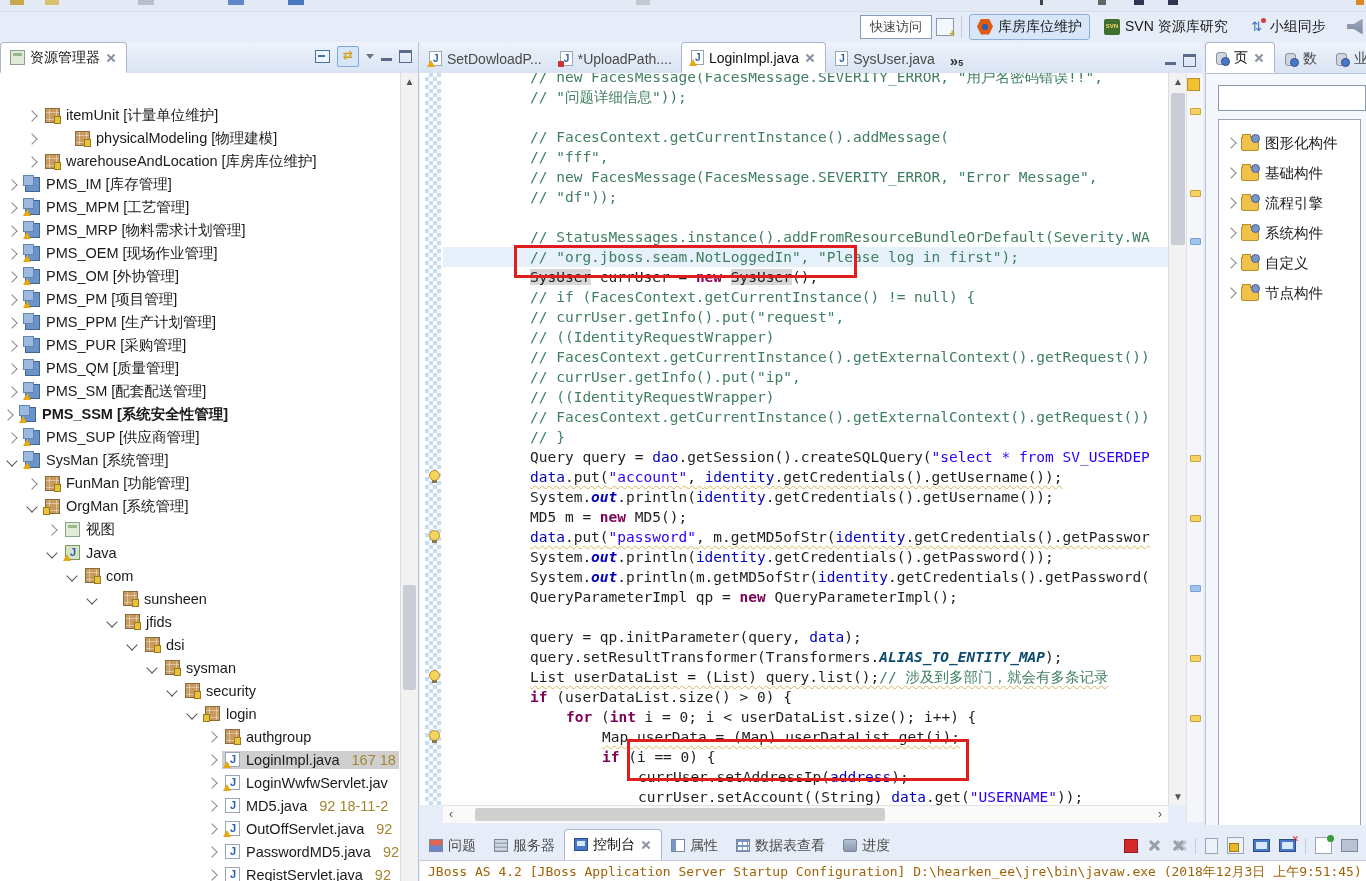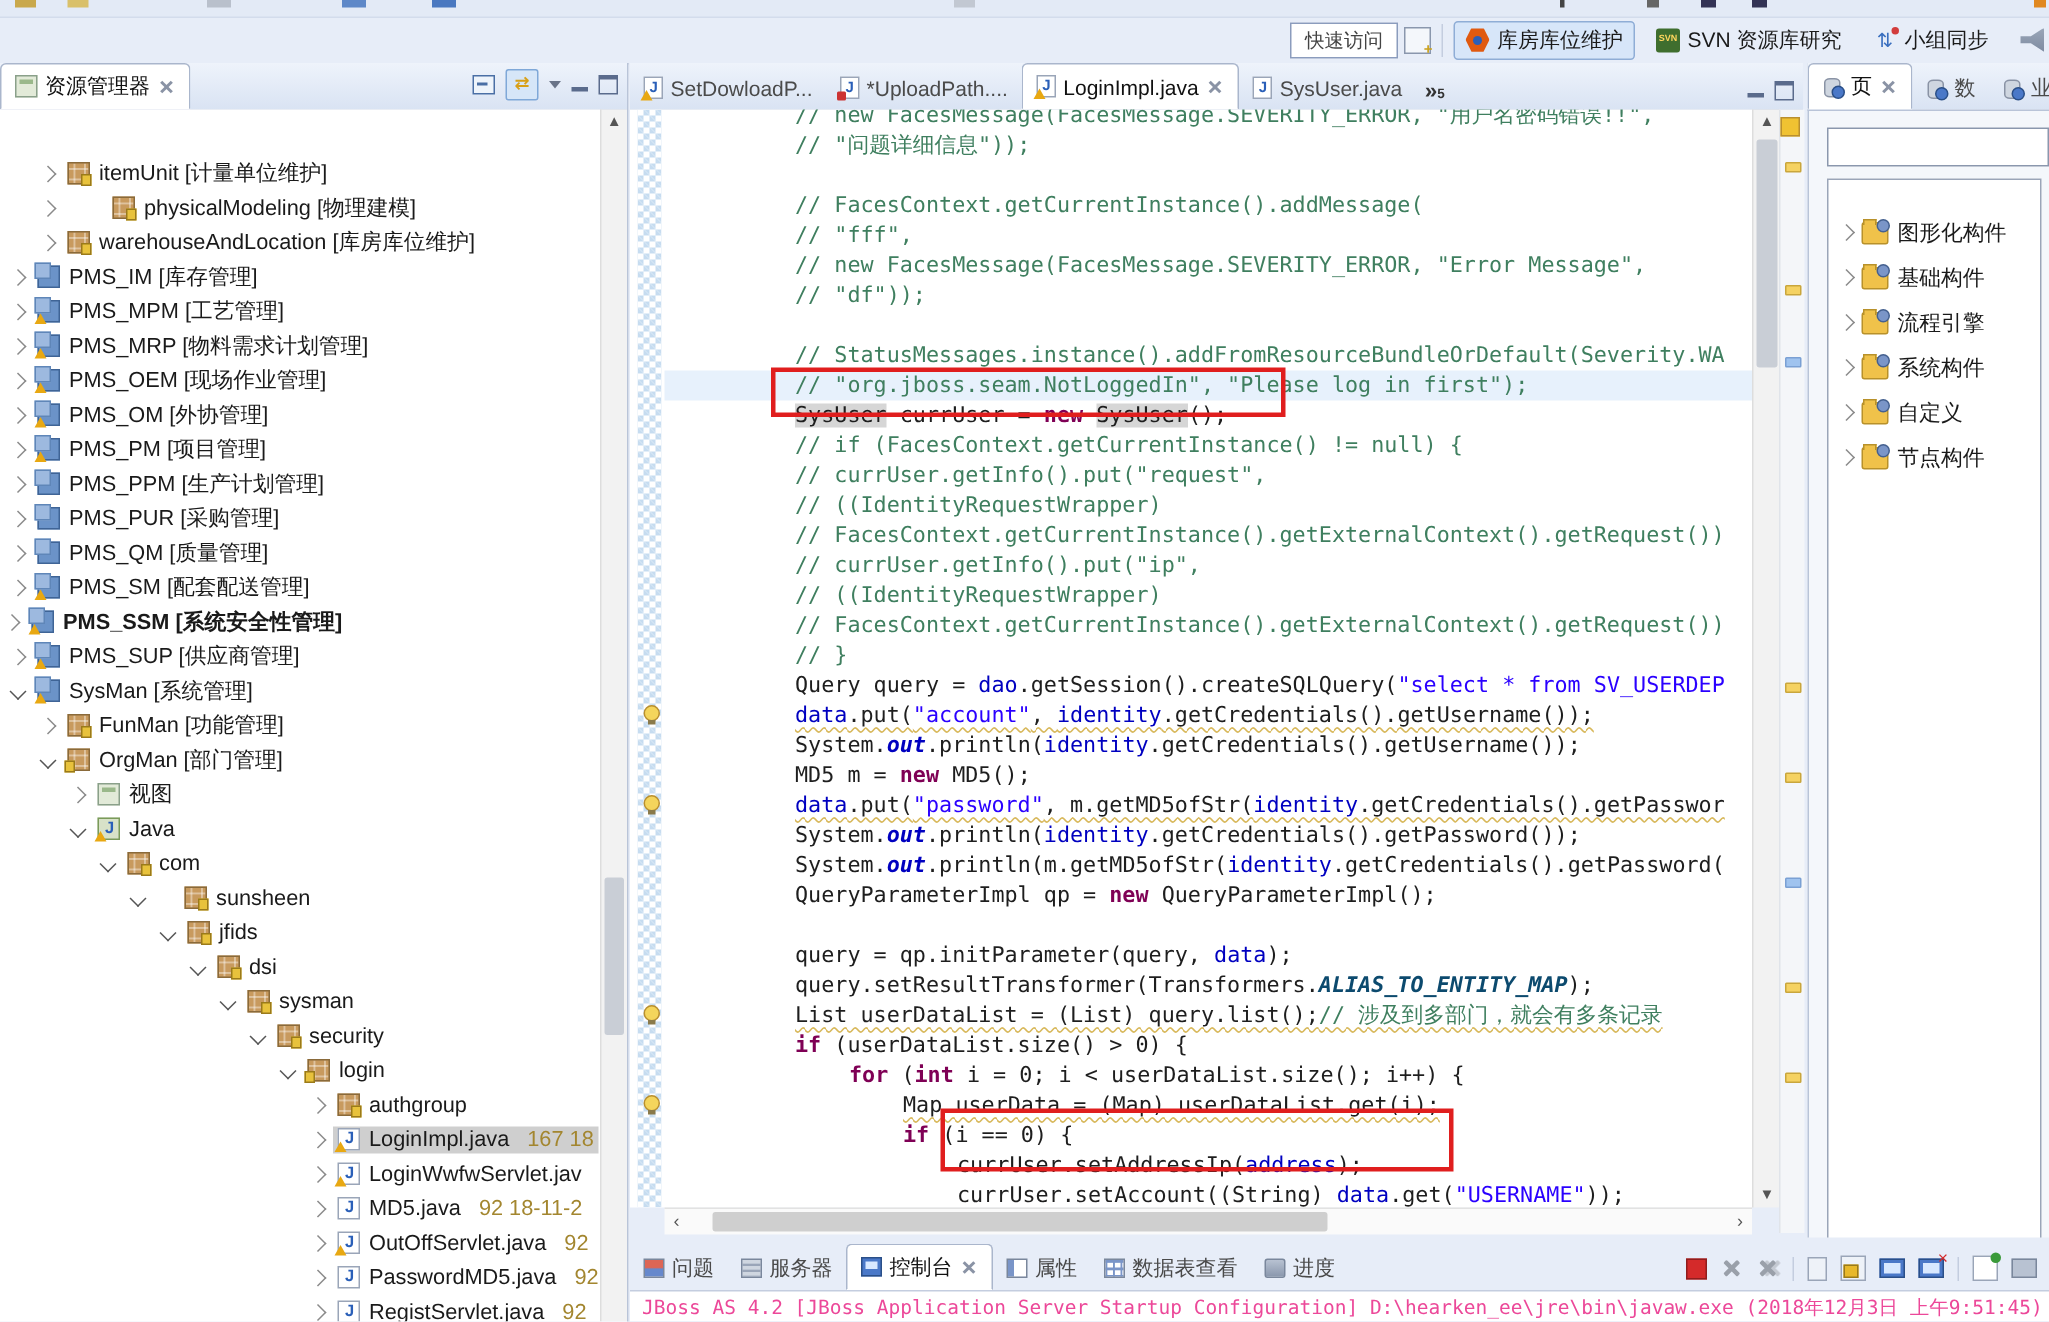--- a/index.html
+++ b/index.html
@@ -118,21 +118,21 @@
   #palette-search{left:1218px;top:85px;width:146px;height:24px;background:#fff;border:1px solid #8a97ad}
   #palette-box{left:1218px;top:119px;width:141px;height:700px;background:#fff;border:1px solid #9aa5b8}
   .prow{height:30px;display:flex;align-items:center;gap:6px;padding-left:8px;font-size:14.5px;color:#1a1a1a;white-space:nowrap}
   .folder-gear{width:16px;height:13px;position:relative;flex:none;background:#f0c24a;border:1px solid #b8912a;border-radius:2px}
   .folder-gear:before{content:"";position:absolute;left:0;top:-3px;width:7px;height:3px;background:#f0c24a;border:1px solid #b8912a;border-bottom:none}
   .folder-gear:after{content:"";position:absolute;right:-2px;top:-3px;width:7px;height:7px;border-radius:50%;background:#7a95c8;border:1px solid #44608f}
   
   #console-panel{left:420px;top:825px;width:946px;height:56px;background:#e7edf8}
   #console-tabstrip{left:420px;top:829px;width:946px;height:31px;background:transparent;border-bottom:none}
   #console-out{left:420px;top:860px;width:946px;height:21px;background:#fff;border-top:1px solid #c4cddf;
-      font-family:"DejaVu Sans Mono","Liberation Mono",monospace;font-size:13px;color:#ec4899;
+      font-family:"DejaVu Sans Mono","Liberation Mono",monospace;font-size:13px;color:#a16207;
       white-space:nowrap;padding:2px 0 0 8px;box-sizing:border-box}
   .cicon{width:14px;height:13px;flex:none;position:relative;border:1px solid #7a879c;background:#dfe7f2;box-sizing:border-box}
   .cicon.problems{background:linear-gradient(#d65,#d65 45%,#68c 55%,#68c)}
   .cicon.servers{background:repeating-linear-gradient(#cfd6e0,#cfd6e0 2px,#9aa5b8 3px,#9aa5b8 4px)}
   .cicon.console-ico{background:#4a78c8;border-color:#2a4f88}
   .cicon.console-ico:after{content:"";position:absolute;left:2px;top:2px;right:2px;bottom:4px;background:#d8e8ff}
   .cicon.props{background:linear-gradient(90deg,#7a95c8 4px,#fff 4px)}
   .cicon.datatable{background-image:linear-gradient(#7a95c8 2px,transparent 2px),linear-gradient(90deg,#7a95c8 1px,#fff 1px);background-size:5px 5px}
   .cicon.progress{background:linear-gradient(#b8c2d2,#8a97ad);border-radius:2px}
   .ct-tools{margin-left:auto;display:flex;align-items:center;gap:9px;padding:0 8px 6px 0}
@@ -321,21 +321,21 @@
       <span class="chev r"></span>
       <span class="lbl-wrap">
         <span class="ti pkgf"></span>
         <span>FunMan [功能管理]</span>
       </span>
     </div>
     <div class="trow" style="padding-left: 28px;">
       <span class="chev d"></span>
       <span class="lbl-wrap">
         <span class="ti pkgf badge-warn"></span>
-        <span>OrgMan [部门管理]</span>
+        <span>OrgMan [系统管理]</span>
       </span>
     </div>
     <div class="trow" style="padding-left: 48px;">
       <span class="chev r"></span>
       <span class="lbl-wrap">
         <span class="ti view"></span>
         <span>视图</span>
       </span>
     </div>
     <div class="trow" style="padding-left: 48px;">
@@ -559,21 +559,21 @@
     <div class="vtab">
       <span class="dbico"></span>
       <span>数</span>
     </div>
     <div class="vtab">
       <span class="dbico"></span>
       <span>业</span>
     </div>
   </div>
 <div class="abs" id="palette-search"></div>
-<div class="abs" id="palette-box" style="padding-top: 20px;">
+<div class="abs" id="palette-box" style="padding-top: 8px;">
     <div class="prow">
       <span class="chev r"></span>
       <span class="folder-gear"></span>
       <span>图形化构件</span>
     </div>
     <div class="prow">
       <span class="chev r"></span>
       <span class="folder-gear"></span>
       <span>基础构件</span>
     </div>

